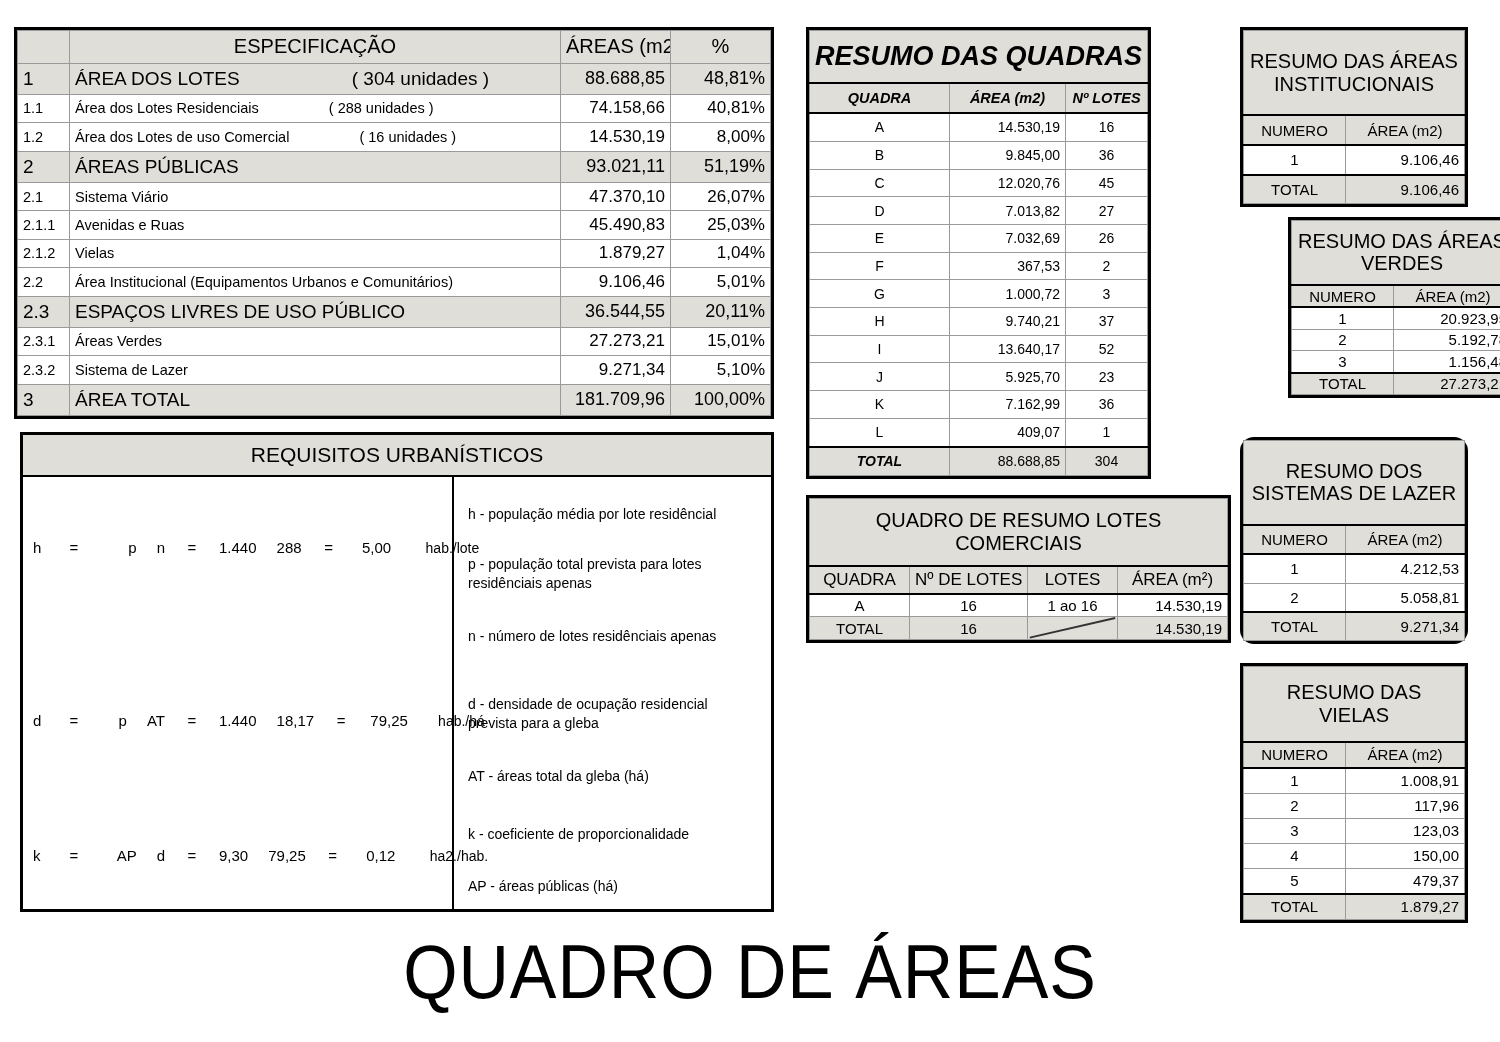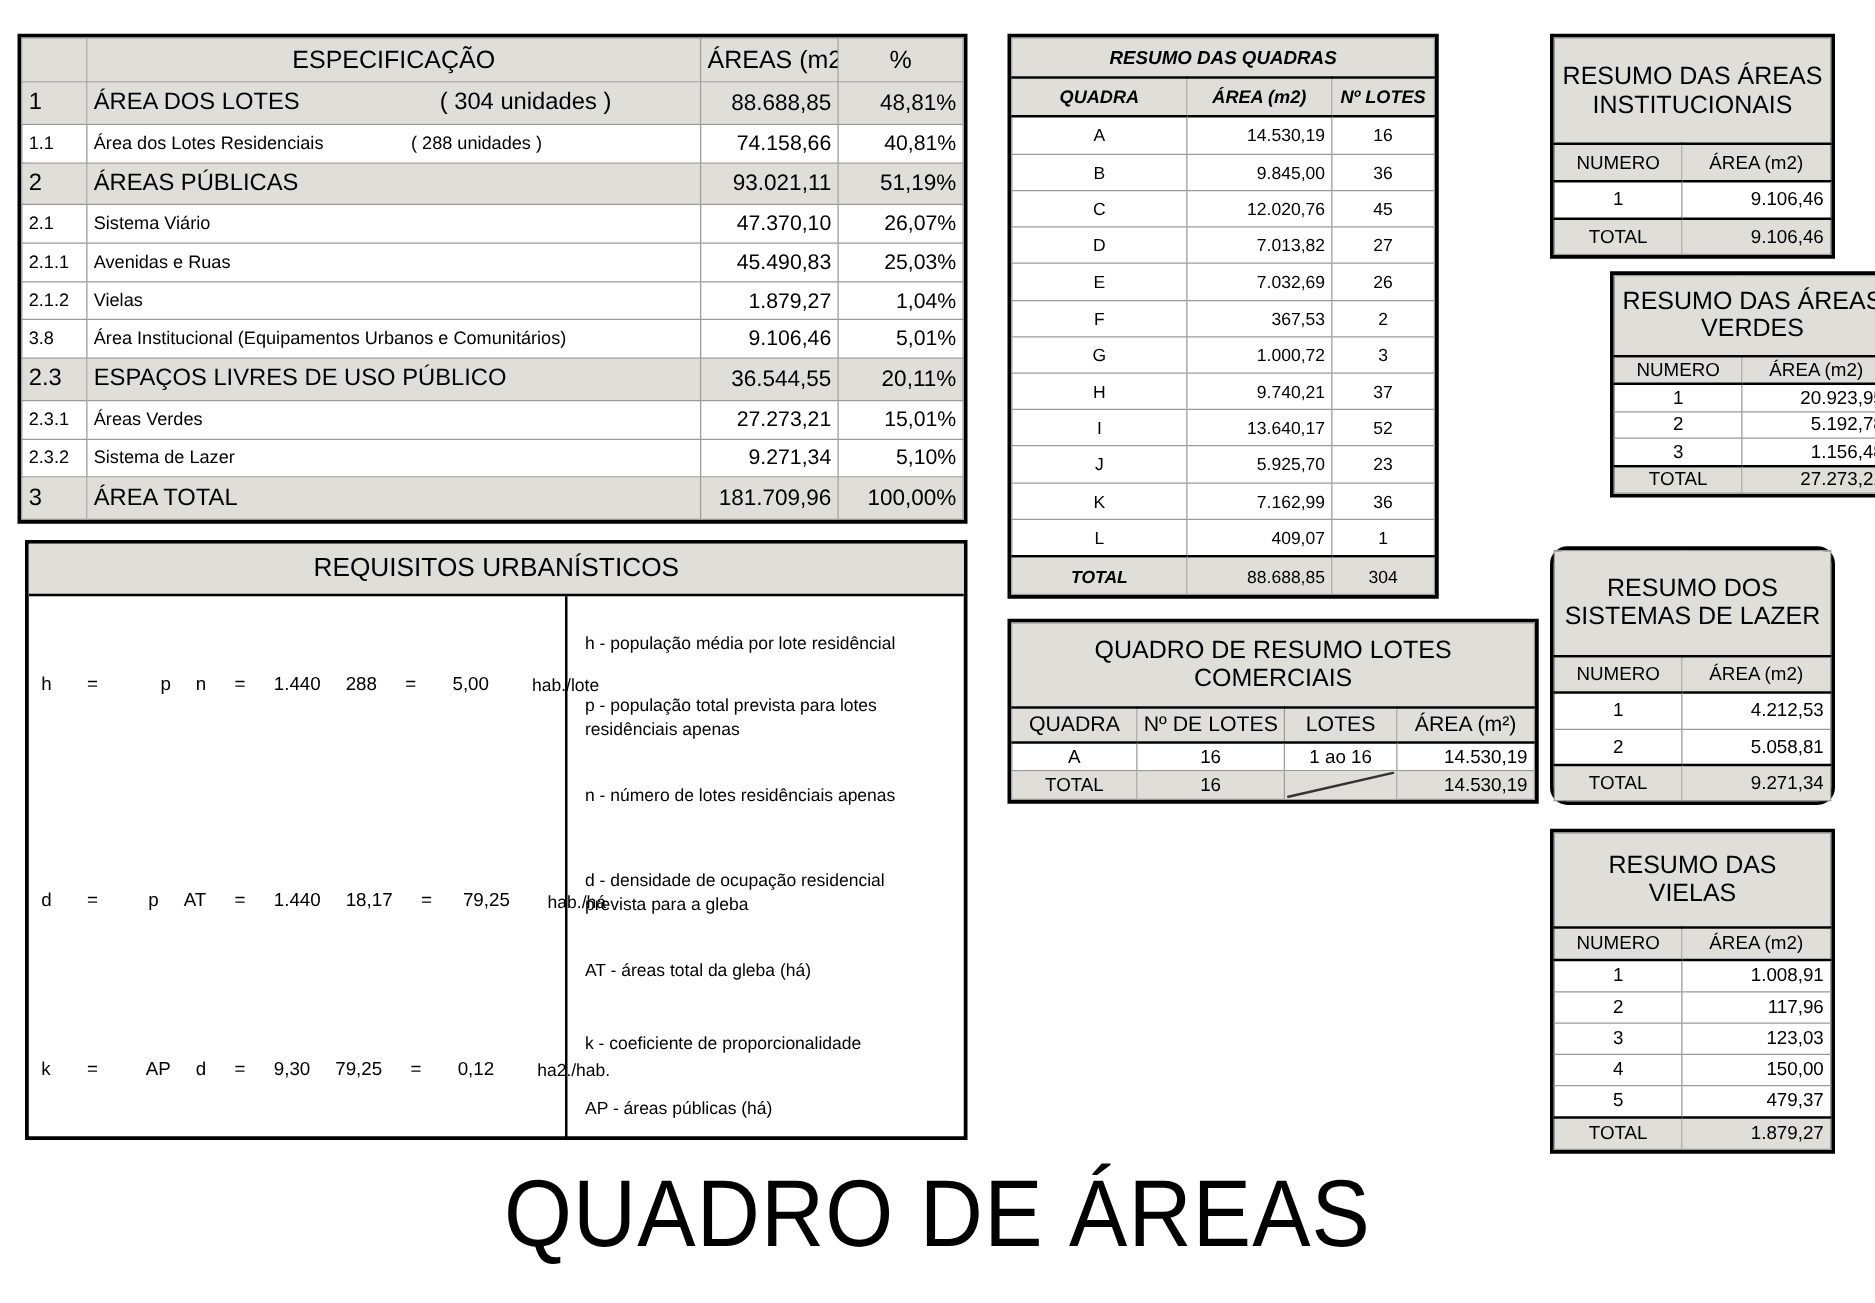--- a/index.html
+++ b/index.html
@@ -50,21 +50,21 @@
   .frac .top{padding:0 10px 1px 10px;font-size:15px;}
   .frac .bar{border-top:2px solid #000;height:0;}
   .frac .bot{padding:2px 10px 0 10px;font-size:15px;}
   .fres{width:66px;text-align:center;font-size:15px;}
   .funit{margin-left:16px;font-size:14px;}
   .legend{position:absolute;left:14px;font-size:14px;line-height:1.35;width:290px;}
 
   
   #quadras{left:806px;top:27px;width:345px;height:452px;}
   #quadras td{font-size:14px;}
-  #quadras .big{font-size:15px;margin-left:21px;}
+  #quadras .big{font-size:27px;margin-left:21px;}
   #quadras .hd{font-size:14.5px;}
 
   
   #comerc{left:806px;top:495px;width:425px;height:148px;}
   #comerc td{font-size:15px;}
   #comerc .big{font-size:20px;line-height:1.15;white-space:normal;}
   #comerc .hd{font-size:17px;}
   .diag{position:relative;}
   .diag svg{position:absolute;left:0;top:0;width:100%;height:100%;}
 
@@ -110,20 +110,26 @@
           <td class="sh r numM">88.688,85</td>
           <td class="sh r numM">48,81%</td>
         </tr>
         <tr>
           <td class="l code">1.1</td>
           <td class="l minor"><span>Área dos Lotes Residenciais</span><span style="margin-left: 70px;">( 288 unidades )</span></td>
           <td class="r num">74.158,66</td>
           <td class="r num">40,81%</td>
         </tr>
         <tr>
+          <td class="l code">1.2</td>
+          <td class="l minor"><span>Área dos Lotes de uso Comercial</span><span style="margin-left: 70px;">( 16 unidades )</span></td>
+          <td class="r num">14.530,19</td>
+          <td class="r num">8,00%</td>
+        </tr>
+        <tr>
           <td class="sh l codeM">2</td>
           <td class="sh l major">ÁREAS PÚBLICAS</td>
           <td class="sh r numM">93.021,11</td>
           <td class="sh r numM">51,19%</td>
         </tr>
         <tr>
           <td class="l code">2.1</td>
           <td class="l minor">Sistema Viário</td>
           <td class="r num">47.370,10</td>
           <td class="r num">26,07%</td>
@@ -134,21 +140,21 @@
           <td class="r num">45.490,83</td>
           <td class="r num">25,03%</td>
         </tr>
         <tr>
           <td class="l code">2.1.2</td>
           <td class="l minor">Vielas</td>
           <td class="r num">1.879,27</td>
           <td class="r num">1,04%</td>
         </tr>
         <tr>
-          <td class="l code">3.8</td>
+          <td class="l code">2.2</td>
           <td class="l minor">Área Institucional (Equipamentos Urbanos e Comunitários)</td>
           <td class="r num">9.106,46</td>
           <td class="r num">5,01%</td>
         </tr>
         <tr>
           <td class="sh l codeM">2.3</td>
           <td class="sh l major">ESPAÇOS LIVRES DE USO PÚBLICO</td>
           <td class="sh r numM">36.544,55</td>
           <td class="sh r numM">20,11%</td>
         </tr>

